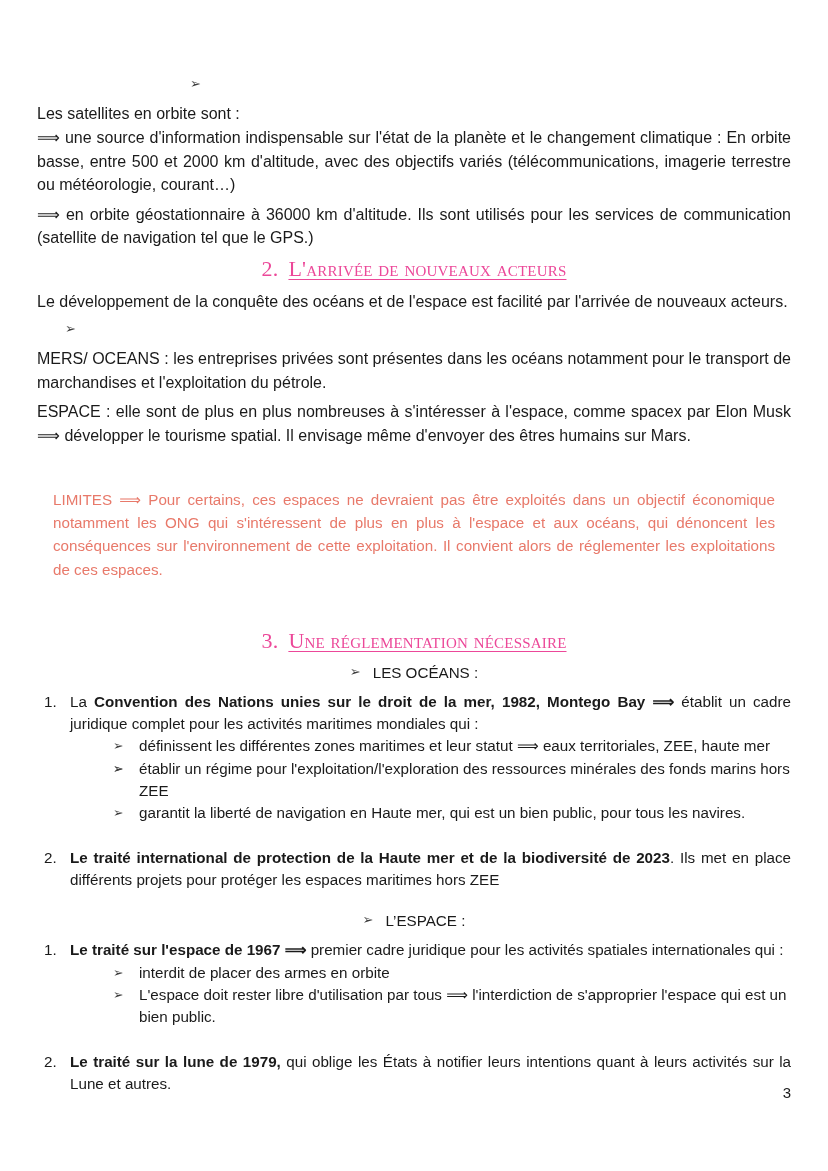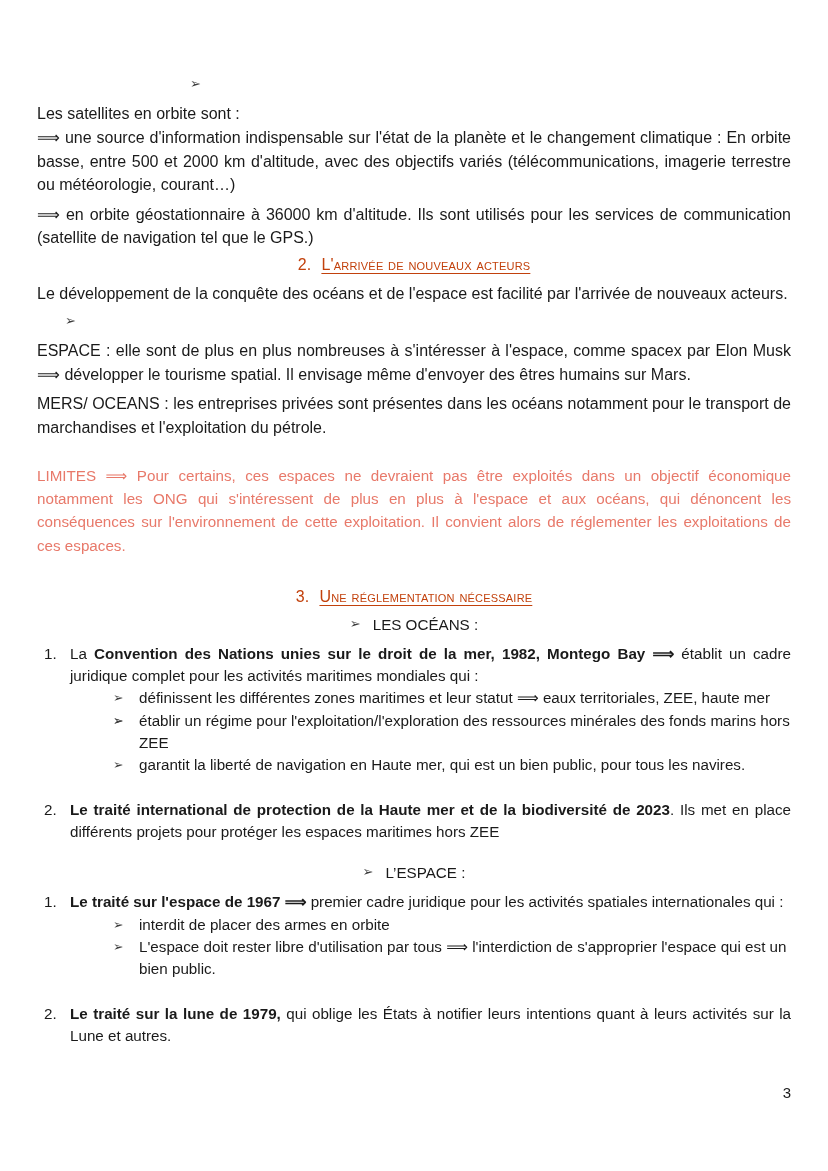--- a/index.html
+++ b/index.html
@@ -67,44 +67,44 @@
   }
   .arrow-head .label.plain {
     font-weight: normal;
     text-decoration: none;
   }
 
   
   .section-head {
     text-align: center;
     margin: 4px 0 8px 0;
-    font-family: Liberation Sans, sans-serif;
-    font-size: 16px;
+    font-family: Liberation Serif, serif;
+    font-size: 22px;
     font-variant: small-caps;
     font-stretch: condensed;
     letter-spacing: 0.2px;
-    color: #c2410c;
+    color: #ec4899;
   }
   .section-head .num {
     font-variant: normal;
     margin-right: 10px;
   }
   .section-head .title {
     text-decoration: underline;
     text-underline-offset: 3px;
     text-decoration-thickness: 1px;
   }
 
   
   .limites {
     color: #e8796a;
     font-size: 15.2px;
     line-height: 1.52;
     text-align: justify;
-    margin: 0;
+    margin: 16px;
   }
 
   
   ol.numlist {
     list-style: none;
     margin: 0;
     padding: 0;
   }
   ol.numlist > li {
     position: relative;
@@ -176,23 +176,23 @@
     <div class="section-head">
       <span class="num">2.</span><span class="title">L'arrivée de nouveaux acteurs</span>
     </div>
 
     <p class="para">Le développement de la conquête des océans et de l'espace est facilité par l'arrivée de nouveaux acteurs.</p>
 
     <div class="arrow-head" style="padding-left:28px;">
       <span class="arrow-glyph">➢</span>
     </div>
 
+    <p class="para justify">MERS/ OCEANS : les entreprises privées sont présentes dans les océans notamment pour le transport de marchandises et l'exploitation du pétrole.</p>
+
     <p class="para justify">ESPACE : elle sont de plus en plus nombreuses à s'intéresser à l'espace, comme spacex par Elon Musk ⟹ développer le tourisme spatial. Il envisage même d'envoyer des êtres humains sur Mars.</p>
-
-    <p class="para justify">MERS/ OCEANS : les entreprises privées sont présentes dans les océans notamment pour le transport de marchandises et l'exploitation du pétrole.</p>
 
     <div class="spacer-md"></div>
 
     <p class="limites">LIMITES ⟹ Pour certains, ces espaces ne devraient pas être exploités dans un objectif économique notamment les ONG qui s'intéressent de plus en plus à l'espace et aux océans, qui dénoncent les conséquences sur l'environnement de cette exploitation. Il convient alors de réglementer les exploitations de ces espaces.</p>
 
     <div class="spacer-lg"></div>
 
     <div class="section-head">
       <span class="num">3.</span><span class="title">Une réglementation nécessaire</span>
     </div>

